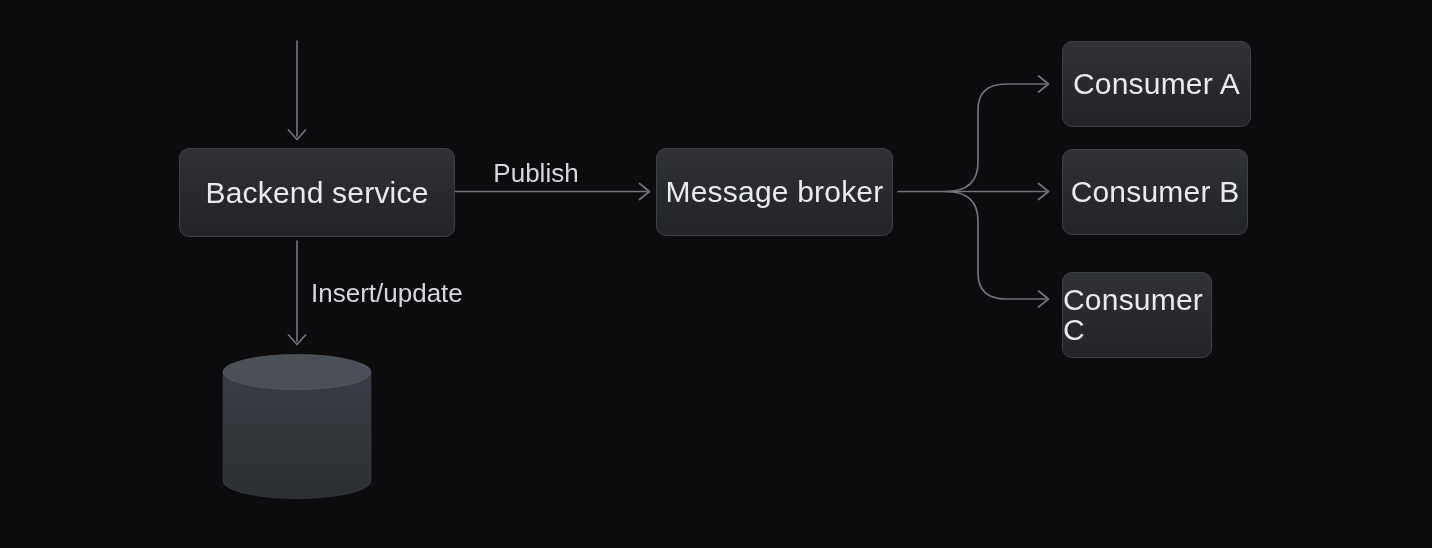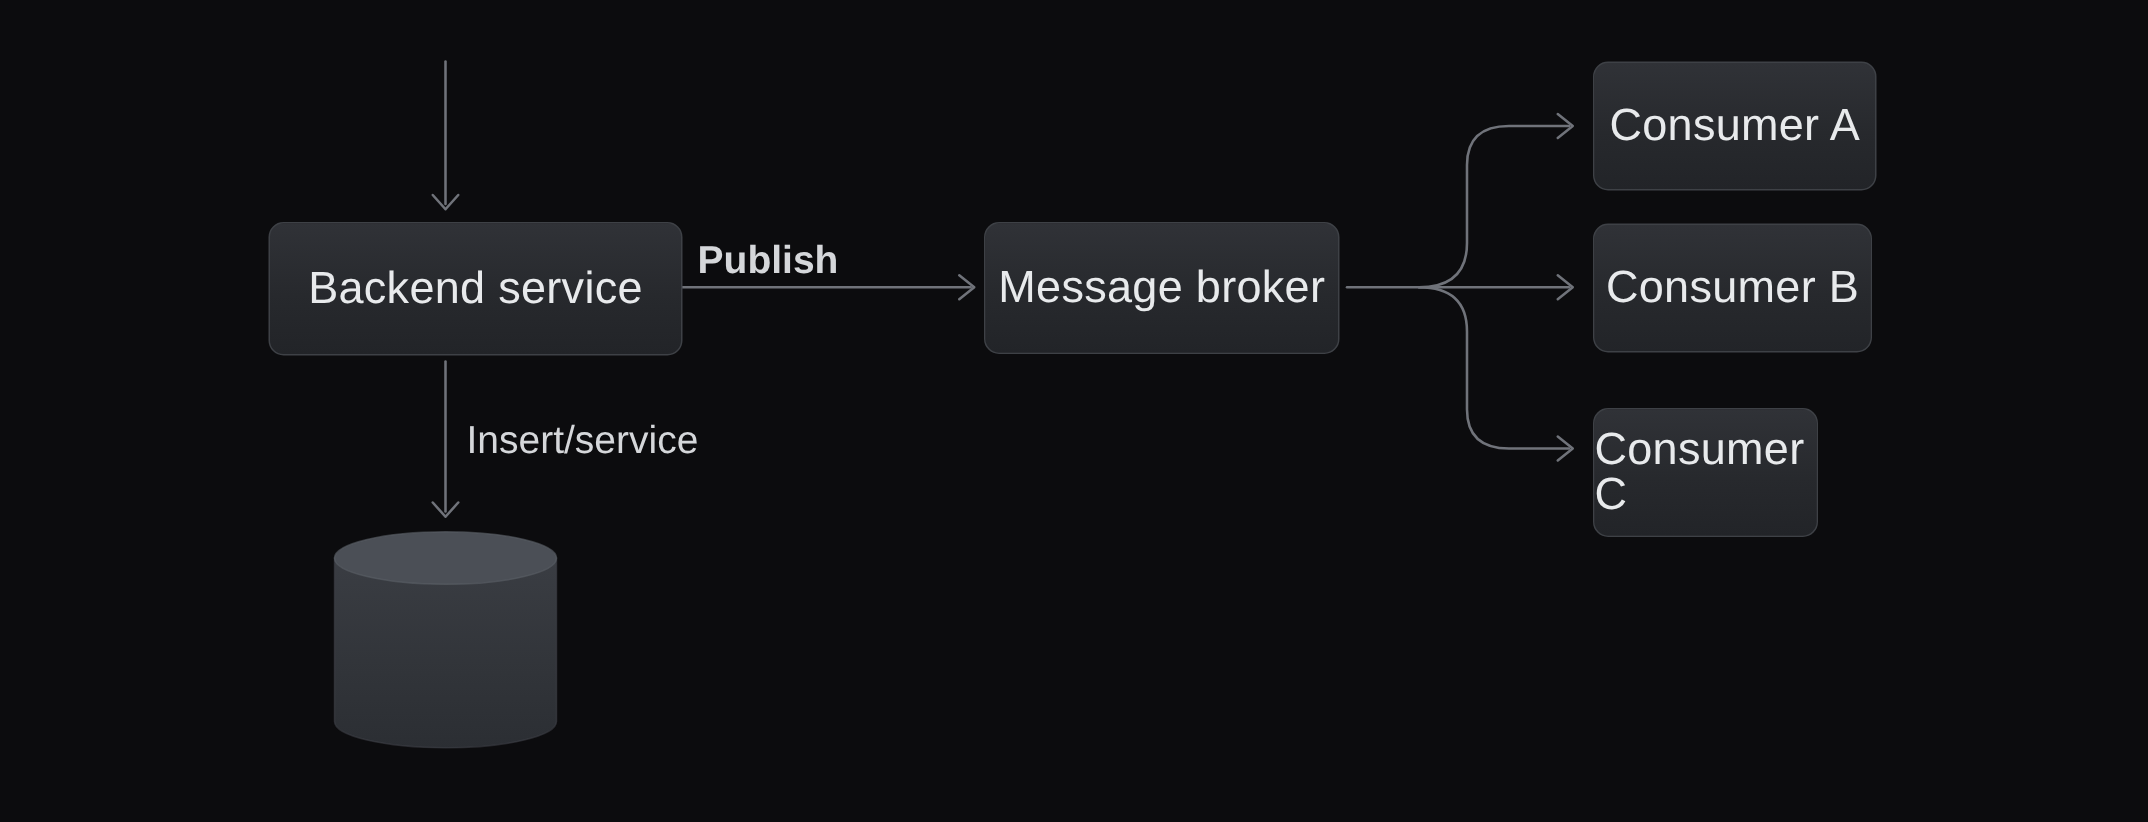--- a/index.html
+++ b/index.html
@@ -43,25 +43,24 @@
   .node-consumer-b { left: 1062px; top: 149px; width: 186px; height: 86px; }
   .node-consumer-c { left: 1062px; top: 272px; width: 150px; height: 86px; }
   .edge-label {
     position: absolute;
     color: #d5d7da;
     font-size: 26px;
     line-height: 1;
     white-space: nowrap;
   }
   .label-publish {
-    left: 422px;
+    left: 446px;
     top: 160px;
     width: 180px;
     text-align: center;
-    font-weight: bold;
   }
   .label-insert {
     left: 311px;
     top: 280px;
   }
 </style>
 </head>
 <body>
 
 <div class="stage">
@@ -117,15 +116,15 @@
   <div class="node node-consumer-b">
     <span>Consumer B</span>
   </div>
 
   <div class="node node-consumer-c">
     <span>Consumer C</span>
   </div>
 
   <div class="edge-label label-publish">Publish</div>
 
-  <div class="edge-label label-insert">Insert/service</div>
+  <div class="edge-label label-insert">Insert/update</div>
 
 </div>
 
 </body></html>

